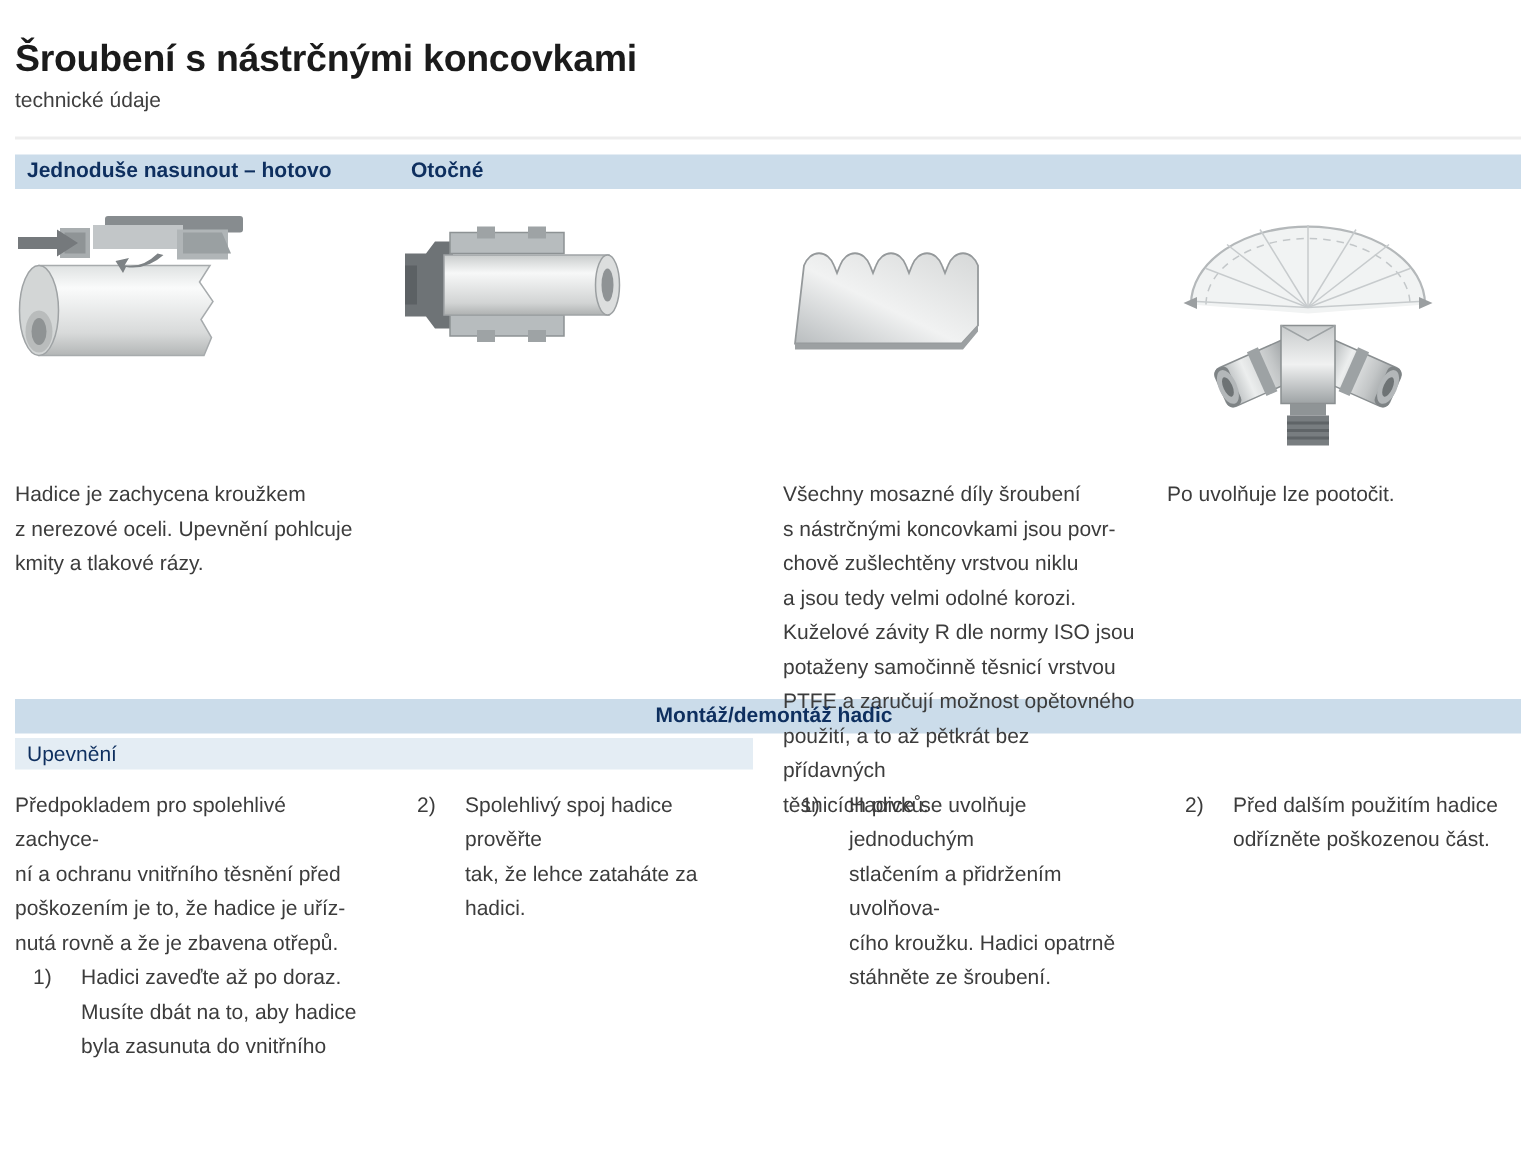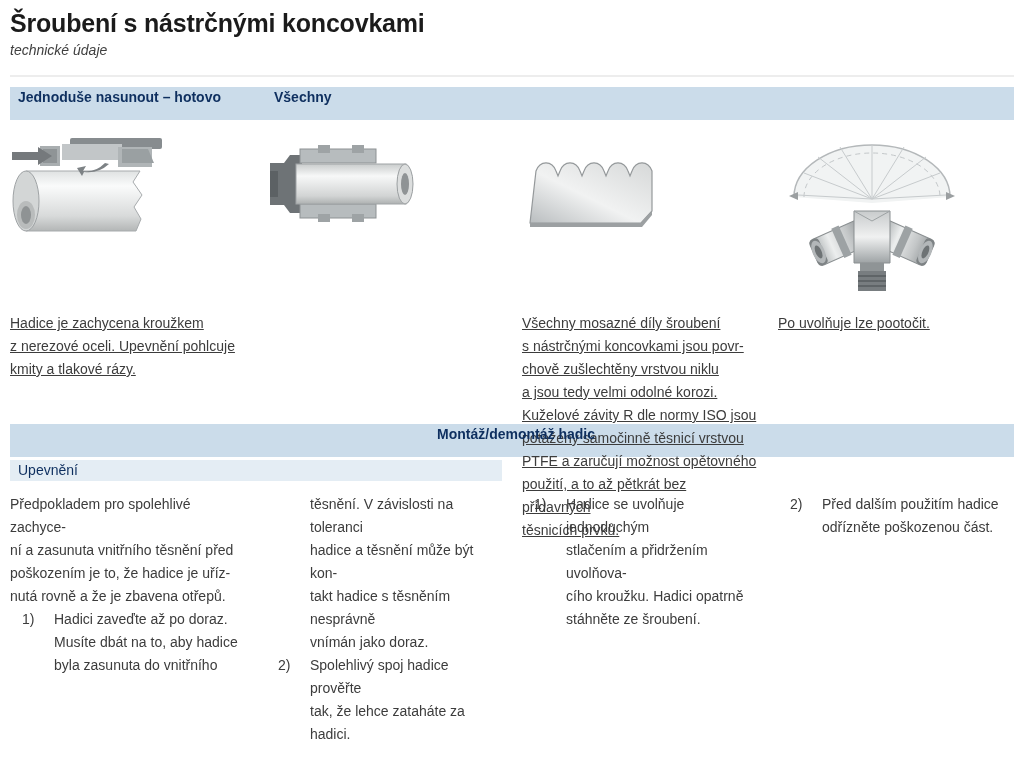--- a/index.html
+++ b/index.html
@@ -4,34 +4,34 @@
 <style>
   :root{
     --header-bar:#cbdcea;
     --subheader-bar:#e4edf4;
     --header-text:#0e2f5f;
     --body-text:#3c3c3c;
   }
   *{margin:0;padding:0;box-sizing:border-box;}
   html,body{width:1024px;height:768px;overflow:hidden;background:#ffffff;}
   body{font-family:"Liberation Sans","DejaVu Sans",sans-serif;color:var(--body-text);}
-  .page{width:1024px;height:768px;padding:8px 10px 0 10px;position:relative;}
+  .page{width:1024px;height:768px;padding:24px 10px 0 10px;position:relative;}
 
   .page-title{font-size:25px;font-weight:bold;color:#1b1b1b;letter-spacing:-0.2px;line-height:30px;}
-  .page-subtitle{font-size:14px;color:#3f3f3f;line-height:20px;margin-top:2px;font-style:italic;}
+  .page-subtitle{font-size:14px;color:#3f3f3f;line-height:20px;margin-top:2px;}
 
   .faint-rule{height:2px;background:#ededed;margin-top:15px;}
 
   .grid4{display:grid;grid-template-columns:repeat(4,236px);column-gap:20px;}
 
-  .bar{background:var(--header-bar);height:33px;}
+  .bar{background:var(--header-bar);height:23px;}
   .features-header{margin-top:10px;}
   .bar-label{font-size:14px;font-weight:bold;color:var(--header-text);line-height:21px;padding-left:8px;white-space:nowrap;}
 
-  .features-body{height:304px;text-decoration:underline;}
+  .features-body{height:340px;}
   .illustration-box{height:192px;padding-top:13px;}
   .feature-text{font-size:14px;line-height:23px;white-space:pre-line;}
 
   .section-bar{width:100%;text-align:center;}
   .subbars{display:grid;grid-template-columns:492px 492px;column-gap:4px;margin-top:3px;}
   .subbar{background:var(--subheader-bar);height:21px;}
   .subbar .bar-label{font-weight:normal;color:var(--header-text);}
 
   .assembly-text{margin-top:12px;}
   .intro-text{font-size:14px;line-height:23px;white-space:pre-line;}
@@ -48,21 +48,21 @@
 <div class="page">
 
   <h1 class="page-title">Šroubení s nástrčnými koncovkami</h1>
   <div class="page-subtitle">technické údaje</div>
 
   <div class="faint-rule"></div>
 
   <div class="bar features-header">
     <div class="grid4">
       <div class="bar-label">Jednoduše nasunout – hotovo</div>
-      <div class="bar-label">Všechny</div>
+      <div class="bar-label">Otočné</div>
     </div>
   </div>
 
   <div class="grid4 features-body">
 
     <div class="feature-col">
       <div class="illustration-box">
         <svg width="155" height="105" viewBox="0 0 155 105" aria-hidden="true">
           <defs>
             <linearGradient id="g1" x1="0" y1="0" x2="0" y2="1">
@@ -210,36 +210,32 @@
   <div class="subbars">
     <div class="subbar">
       <div class="bar-label">Upevnění</div>
     </div>
   </div>
 
   <div class="grid4 assembly-text">
 
     <div>
       <p class="intro-text">Předpokladem pro spolehlivé zachyce-
-ní a zasunuta vnitřního těsnění před
+ní a ochranu vnitřního těsnění před
 poškozením je to, že hadice je uříz-
 nutá rovně a že je zbavena otřepů.</p>
       <div class="list-item">
         <span class="list-num">1)</span>
         <span class="list-text">Hadici zaveďte až po doraz.
 Musíte dbát na to, aby hadice
 byla zasunuta do vnitřního</span>
       </div>
     </div>
 
     <div>
-      <p class="cont-text">těsnění. V závislosti na toleranci
-hadice a těsnění může být kon-
-takt hadice s těsněním nesprávně
-vnímán jako doraz.</p>
       <div class="list-item">
         <span class="list-num">2)</span>
         <span class="list-text">Spolehlivý spoj hadice prověřte
 tak, že lehce zataháte za hadici.</span>
       </div>
     </div>
 
     <div>
       <div class="list-item">
         <span class="list-num">1)</span>

